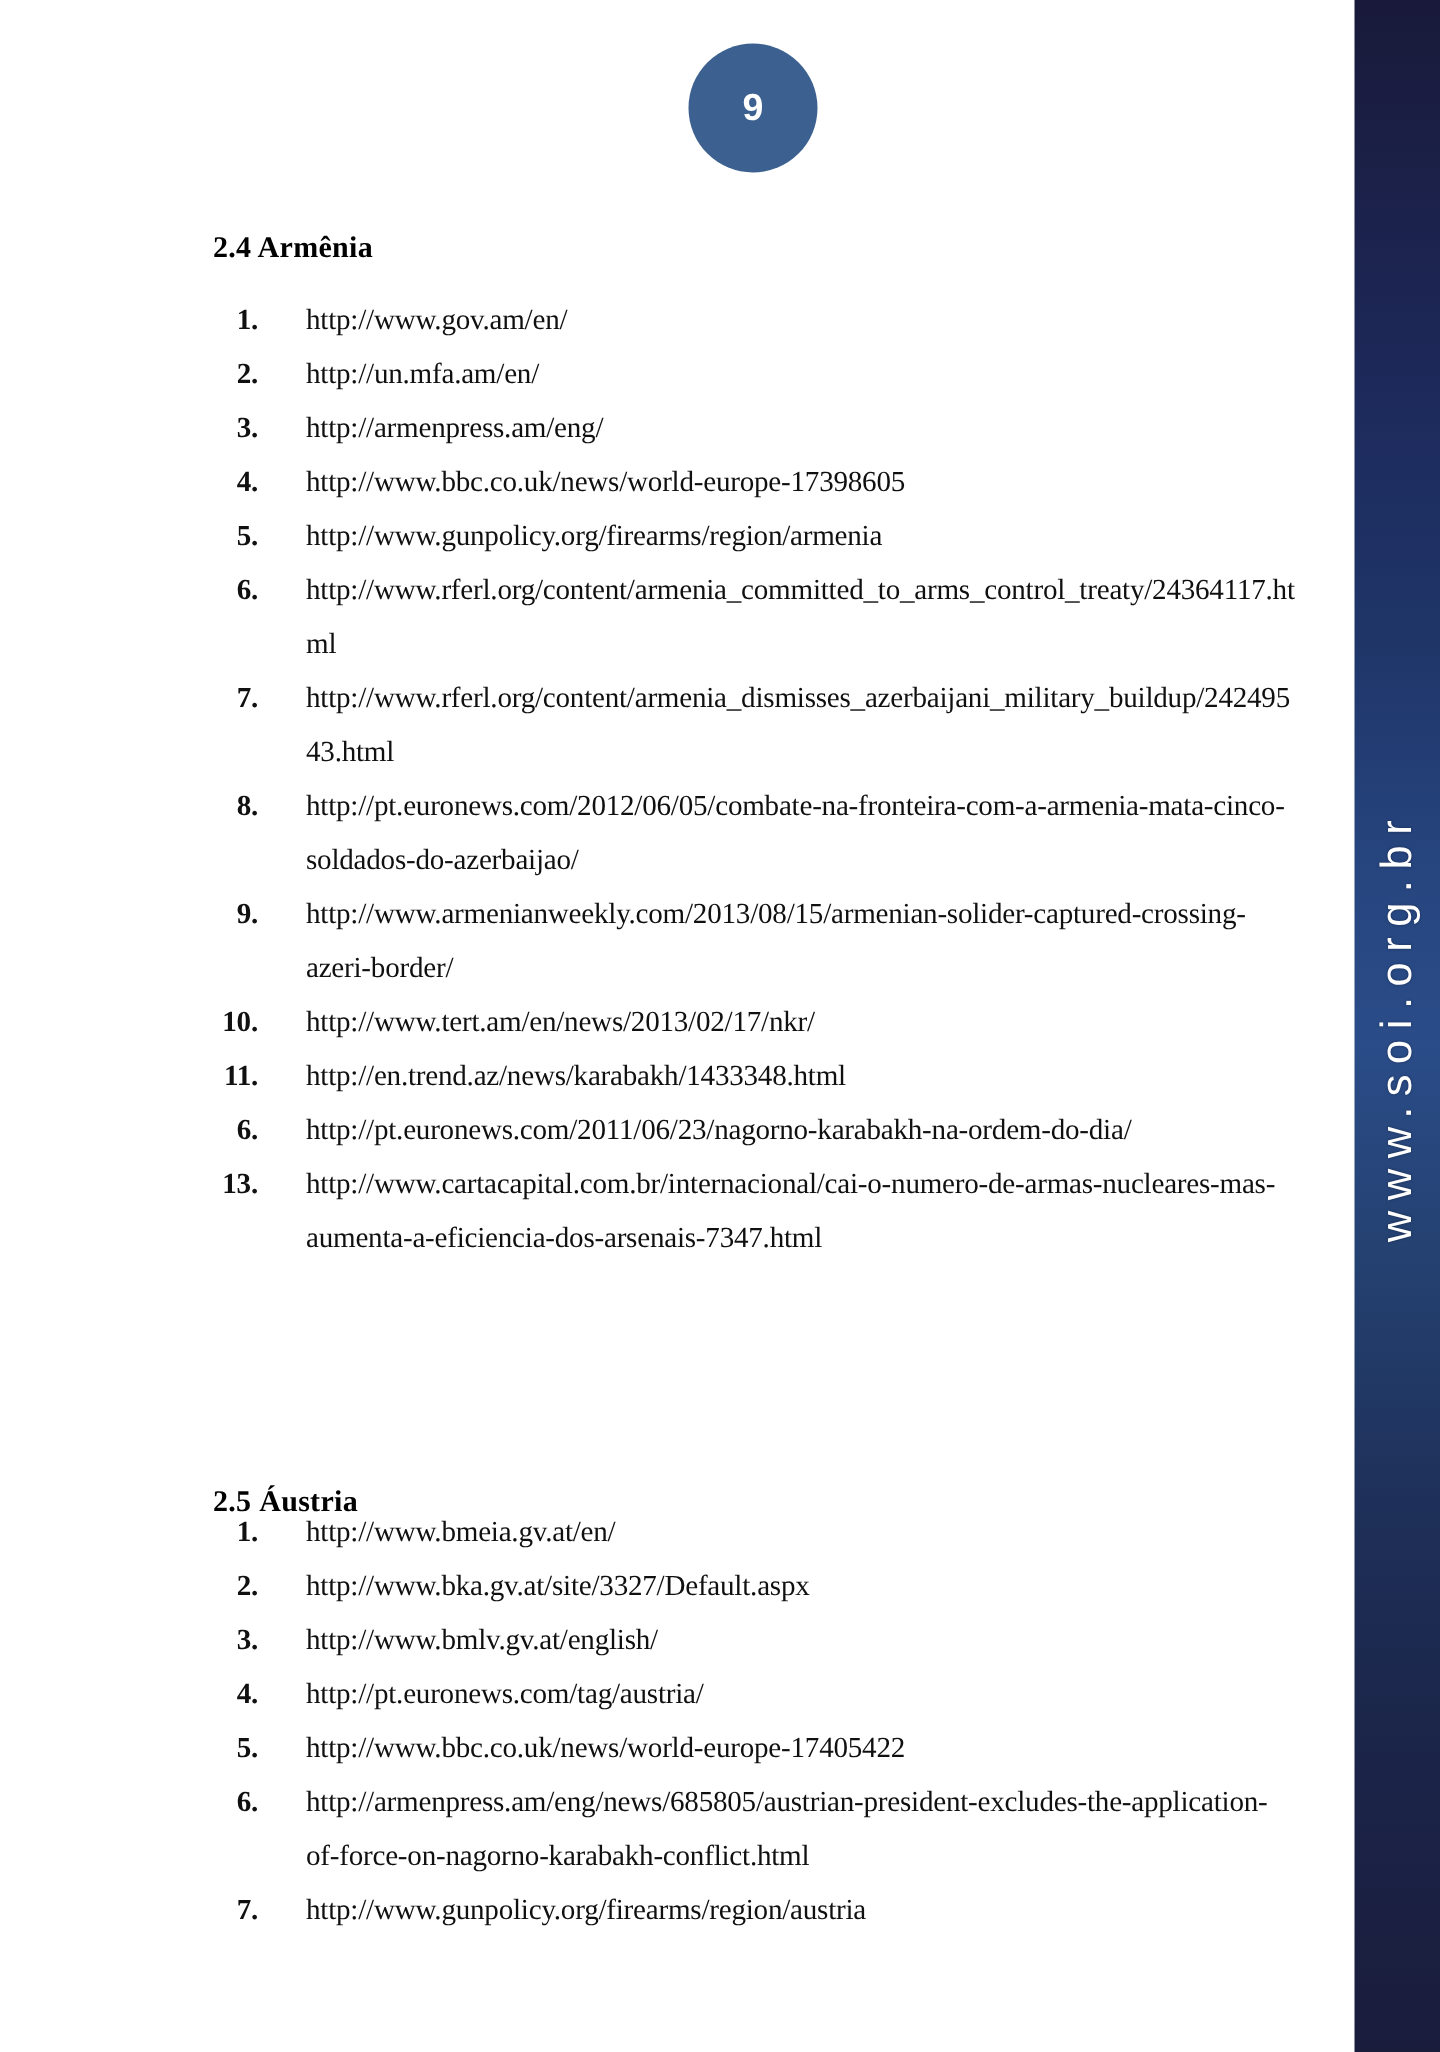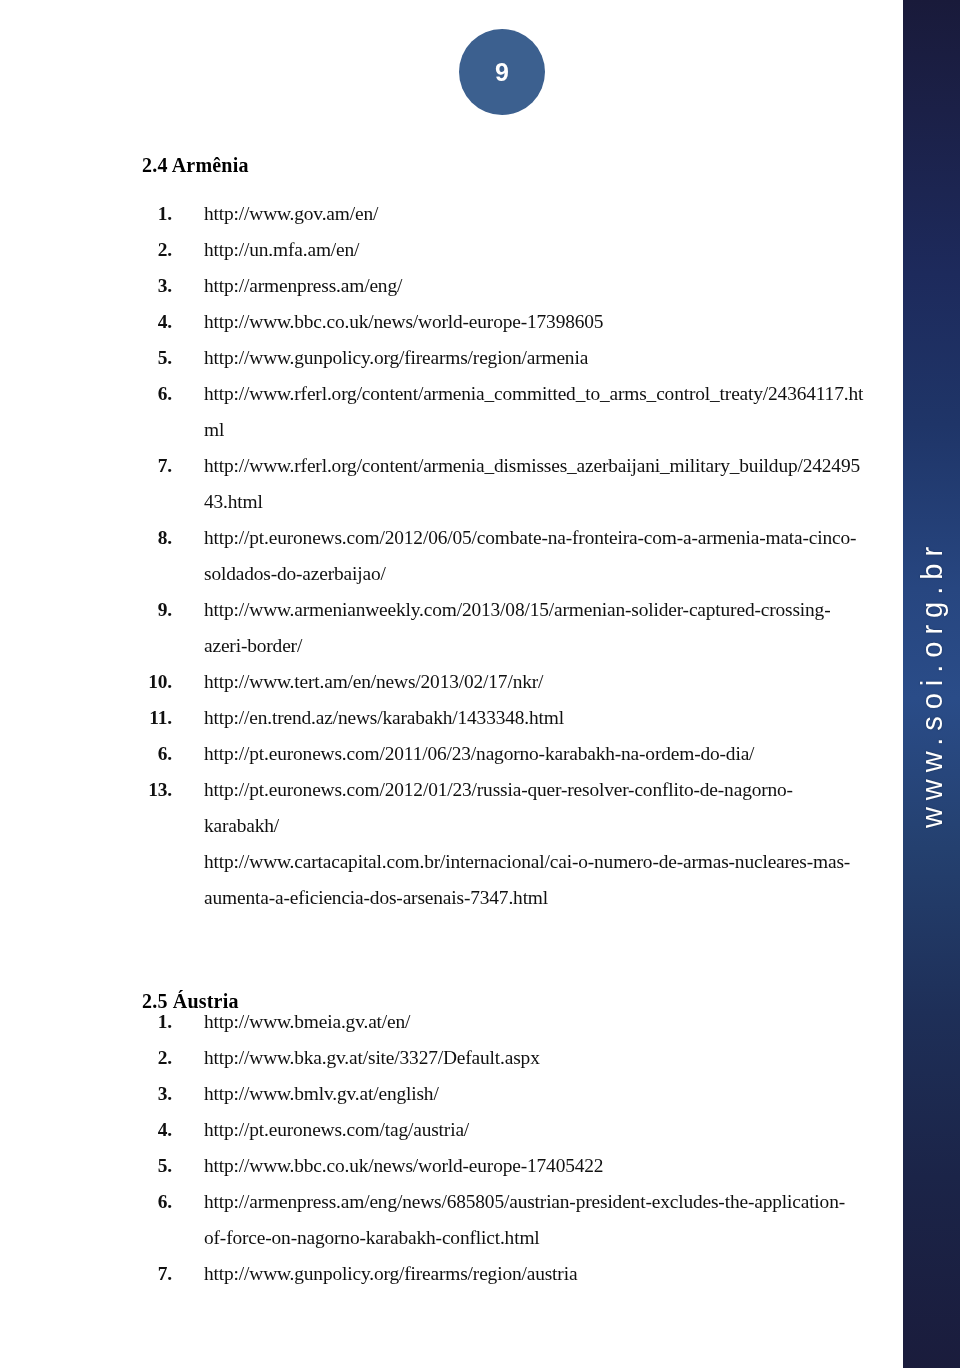--- a/index.html
+++ b/index.html
@@ -188,21 +188,20 @@
     <li class="ref-item">
       <span class="ref-num">11.</span>
       <span class="ref-text">http://en.trend.az/news/karabakh/1433348.html</span>
     </li>
     <li class="ref-item">
       <span class="ref-num">6.</span>
       <span class="ref-text">http://pt.euronews.com/2011/06/23/nagorno-karabakh-na-ordem-do-dia/</span>
     </li>
     <li class="ref-item">
       <span class="ref-num">13.</span>
-      <span class="ref-text">http://pt.euronews.com/2012/01/23/russia-quer-resolver-conflito-de-nagorno-karabakh/</span>
     </li>
     <li class="ref-item">
       <span class="ref-text">http://www.cartacapital.com.br/internacional/cai-o-numero-de-armas-nucleares-mas-aumenta-a-eficiencia-dos-arsenais-7347.html</span>
     </li>
   </ol>
 
   <h2 class="section-heading" id="heading-austria">2.5 Áustria</h2>
 
   <ol class="ref-list" id="list-austria">
     <li class="ref-item">

